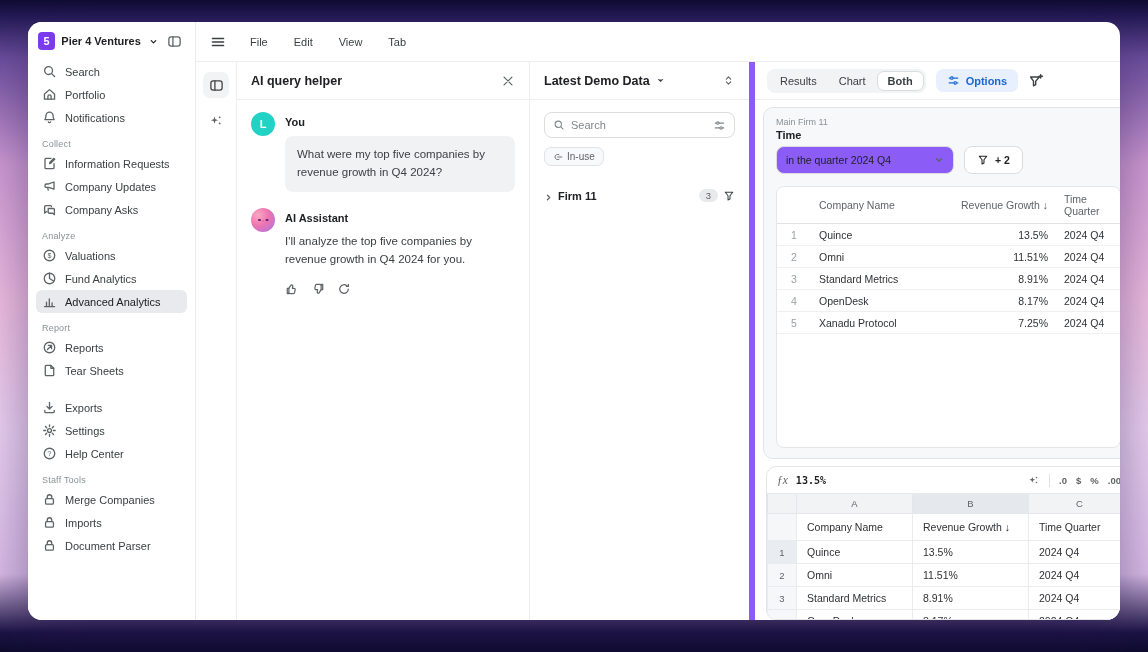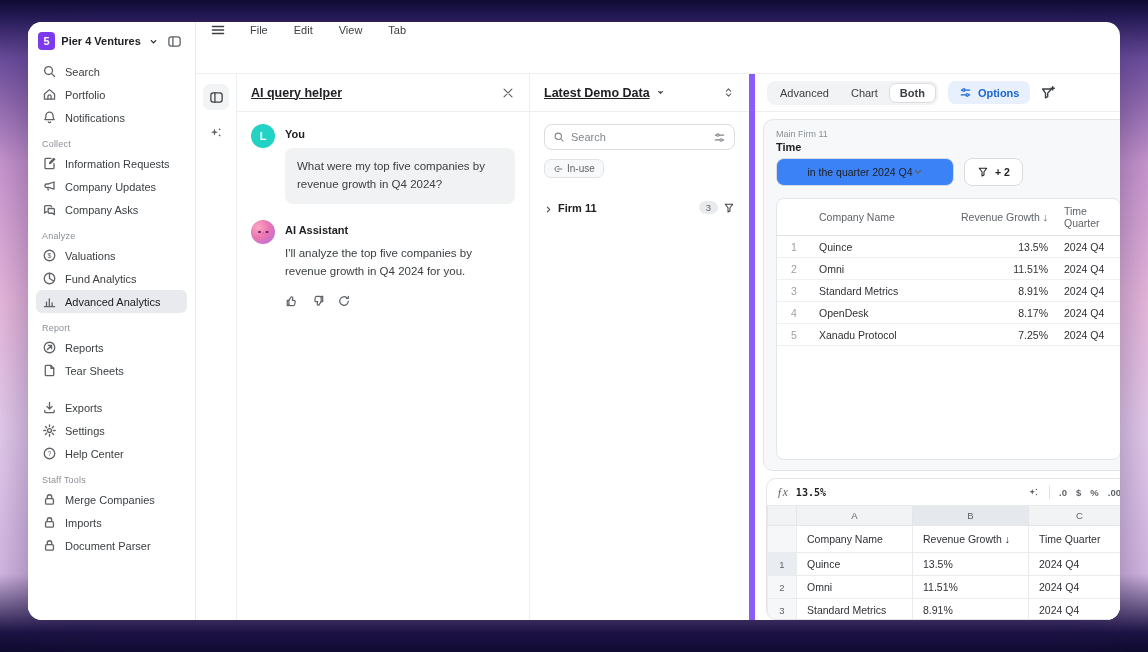--- a/index.html
+++ b/index.html
@@ -28,31 +28,31 @@
   .sec-title { font-size:9px; color:#8a9096; margin:10px 6px 3px; letter-spacing:.2px; }
   .spacer { height:14px; }
   .nitem { display:flex; align-items:center; gap:8px; height:23px; padding:0 6px;
            border-radius:6px; font-size:11px; font-weight:500; color:#3c4043; cursor:default; }
   .nitem .nicon { width:15px; height:15px; color:#5f6368; display:flex; }
   .nitem.active { background:#e8eaed; font-weight:normal; color:#202124; }
   .nitem svg { width:15px; height:15px; }
   svg { fill:none; stroke:currentColor; stroke-width:1.4; stroke-linecap:round; stroke-linejoin:round; }
   
   .main { flex:1; display:flex; flex-direction:column; min-width:0; }
-  .menubar { height:52px; display:flex; gap:22px; padding:0 14px; font-size:11px; color:#3c4043; border-bottom:1px solid #eceef0; }
+  .menubar { height:40px; display:flex; align-items:center; gap:22px; padding:0 14px; font-size:11px; color:#3c4043; border-bottom:1px solid #eceef0; }
   .menubar .mitem { padding:2px 2px; }
   .burger { width:16px; height:16px; color:#3c4043; display:flex; margin-right:0; }
   .content { flex:1; display:flex; min-height:0; }
   
   .rail { width:41px; border-right:1px solid #eceef0; display:flex; flex-direction:column; align-items:center; padding-top:10px; gap:10px; }
   .rail-btn { width:26px; height:26px; border-radius:7px; background:#f1f3f4; color:#444; display:flex; align-items:center; justify-content:center; }
   .rail-btn.plain { background:transparent; color:#5f6368; }
   
   .panel-head { height:38px; display:flex; align-items:center; padding:0 14px; border-bottom:1px solid #eceef0; flex-shrink:0; }
-  .panel-title { font-size:12.5px; font-weight:bold; color:#202124;text-decoration:underline; }
+  .panel-title { font-size:12.5px; font-weight:bold; color:#202124; }
   .chat { width:293px; border-right:1px solid #eceef0; display:flex; flex-direction:column; }
   .chat-body { padding:12px 14px; overflow:hidden; }
   .msg { display:flex; gap:10px; margin-bottom:16px; }
   .avatar { width:24px; height:24px; border-radius:50%; flex-shrink:0; display:flex; align-items:center; justify-content:center; font-size:11px; font-weight:bold; color:#fff; }
   .avatar.user { background:#22d3c5; }
   .avatar.ai { background:radial-gradient(circle at 30% 30%, #fba8c2, #ec74b1 45%, #a774e8 100%); position:relative; }
   .avatar.ai::after { content:""; position:absolute; left:7px; top:11px; width:2.5px; height:2.5px; border-radius:50%; background:#6d1f6e; box-shadow:7.5px 0 0 #6d1f6e, 3.5px 1px 0 -0.8px #6d1f6e; }
   .msg-col { flex:1; min-width:0; }
   .msg-name { font-size:11px; font-weight:bold; color:#202124; margin:4px 0 8px; }
   .bubble { background:#f1f2f4; border-radius:8px; padding:10px 12px; font-size:11.5px; color:#3c4043; line-height:1.55; }
@@ -76,21 +76,21 @@
   .seg { background:#f1f3f4; border-radius:8px; padding:2px; display:flex; }
   .seg .tab { font-size:11px; color:#3c4043; padding:4px 11px; border-radius:7px; }
   .seg .tab.on { background:#fff; border:1px solid #dadce0; font-weight:bold; padding:3px 10px; }
   .opt-btn { display:flex; align-items:center; gap:6px; background:#e8f0fe; color:#1a67d2; font-size:11px; font-weight:bold; border-radius:7px; padding:5px 11px; }
   .icon-btn { color:#3c4043; width:18px; height:18px; display:flex; }
   .res-card { margin:7px -12px 7px 8px; border:1px solid #e2e4e7; border-radius:10px; background:#f7f8f9; height:352px; display:flex; flex-direction:column; flex-shrink:0; }
   .filter-area { padding:9px 12px 10px; }
   .f-context { font-size:9px; color:#8a9096; }
   .f-label { font-size:11px; font-weight:bold; margin:2px 0 5px; }
   .f-row { display:flex; gap:10px; }
-  .select { width:178px; height:28px; background:#3b82f6; border:1px solid #dadce0; border-radius:8px; display:flex; align-items:center; padding:0 9px; font-size:10.5px; font-weight:500; color:#202124; justify-content:center; }
+  .select { width:178px; height:28px; background:#8b5cf6; border:1px solid #dadce0; border-radius:8px; display:flex; align-items:center; padding:0 9px; font-size:10.5px; font-weight:500; color:#202124; justify-content:space-between; }
   .fplus-btn { height:28px; background:#fff; border:1px solid #dadce0; border-radius:8px; display:flex; align-items:center; gap:6px; padding:0 12px; font-size:10.5px; font-weight:bold; }
   .table-card { margin:2px 10px 10px 12px; background:#fff; border:1px solid #e4e6e9; border-radius:8px; flex:1; overflow:hidden; }
   table { border-collapse:collapse; width:100%; table-layout:fixed; }
   .rtable { font-size:10.5px; }
   .rtable th { font-weight:normal; color:#5f6368; text-align:left; padding:6px 8px; border-bottom:1px solid #dfe1e4; }
   .rtable td { padding:4.5px 8px; border-bottom:1px solid #eef0f2; color:#2f3135; }
   .rtable .num { color:#9aa0a6; text-align:center; }
   .rtable .r { text-align:right; }
   
   .sheet-card { margin:0 -12px 0 11px; border:1px solid #e2e4e7; border-radius:10px; background:#fff; flex:1; overflow:hidden; display:flex; flex-direction:column; }
@@ -427,21 +427,21 @@
               <svg width="12" height="12" viewBox="0 0 16 16">
                 <path d="M3 3h10L9.3 7.7V12l-2.6 1.3V7.7Z"></path>
               </svg>
             </span>
         </div>
       </section>
 
       <section class="results">
         <div class="tabbar">
           <div class="seg">
-            <span class="tab">Advanced</span>
+            <span class="tab">Results</span>
             <span class="tab">Chart</span>
             <span class="tab on">Both</span>
           </div>
           <span class="opt-btn">
             <span style="display:flex;">
                 <svg width="13" height="13" viewBox="0 0 16 16">
                   <path d="M2.8 5h10.4M2.8 11h10.4" stroke-width="1.6"></path>
                   <rect x="4.6" y="3.6" width="2.6" height="2.8" rx=".6" fill="#e8f0fe" stroke-width="1.4"></rect>
                   <rect x="8.8" y="9.6" width="2.6" height="2.8" rx=".6" fill="#e8f0fe" stroke-width="1.4"></rect>
                 </svg>

